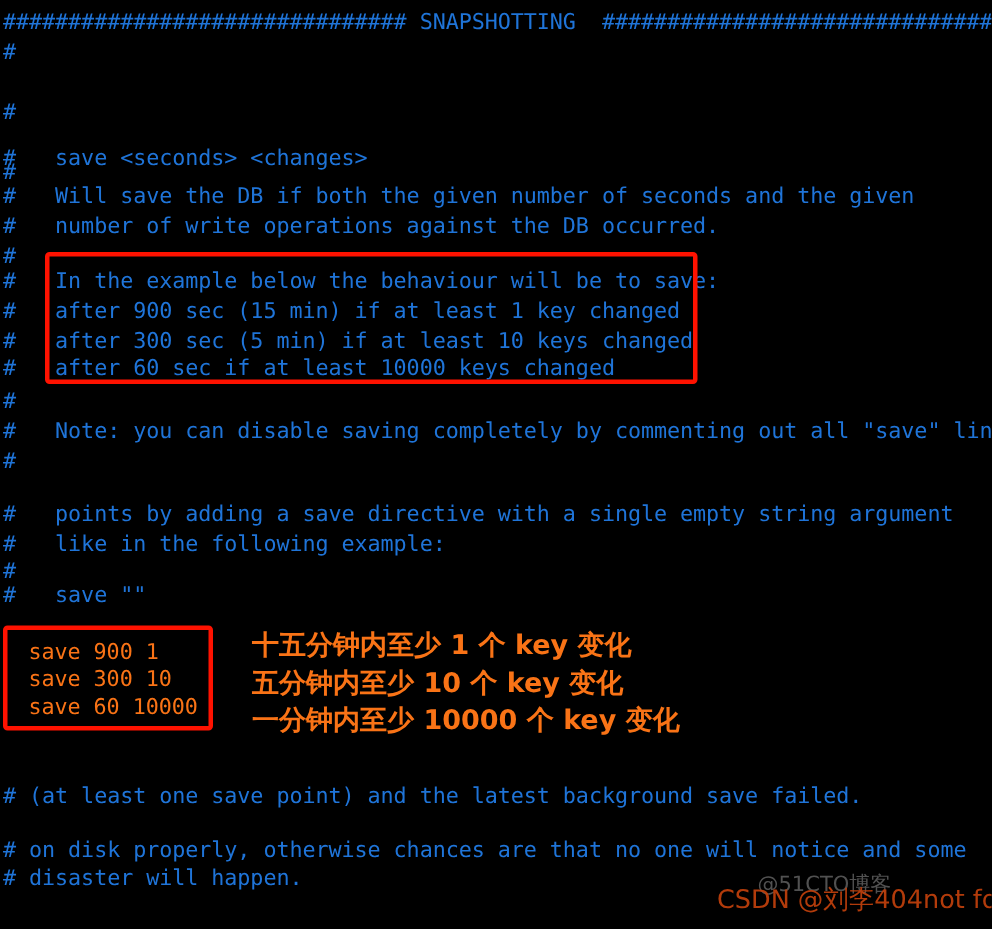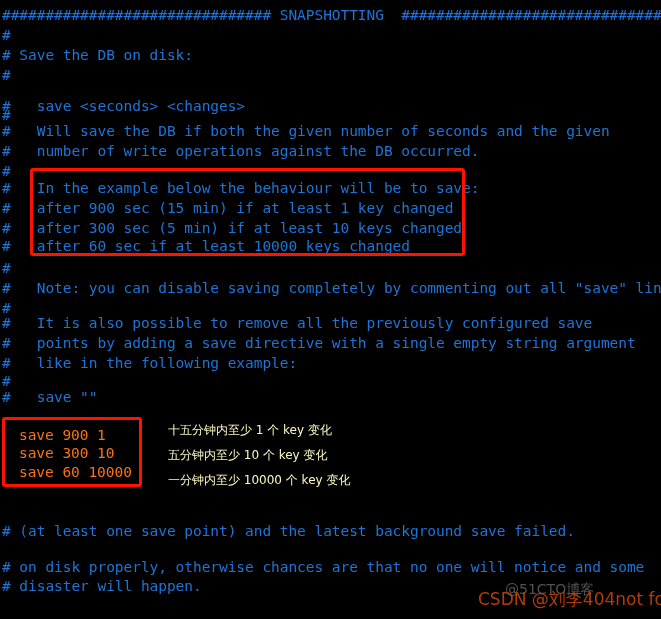--- a/index.html
+++ b/index.html
@@ -37,24 +37,24 @@
     position: absolute;
     border: 3px solid #ff1200;
     border-radius: 3px;
     box-sizing: border-box;
     pointer-events: none;
   }
   .cn-note {
     position: absolute;
     white-space: pre;
     font-family: "DejaVu Sans", "Liberation Sans", sans-serif;
-    font-size: 12px;
+    font-size: 18px;
     line-height: 19px;
-    color: #fef9c3;
-    font-weight: 400;
+    color: #f97316;
+    font-weight: 700;
   }
   .watermark {
     position: absolute;
     white-space: pre;
     font-family: "DejaVu Sans", "Liberation Sans", sans-serif;
     font-size: 17px;
     color: #c2410c;
     opacity: 0.92;
   }
   .watermark.faint {
@@ -63,35 +63,33 @@
     font-size: 14px;
   }
 </style>
 </head>
 <body>
 
 <div id="terminal">
 
   <div class="code-line" style="top:5px">############################### SNAPSHOTTING  ################################</div>
   <div class="code-line" style="top:25px">#</div>
-  <div class="code-line" style="top:45px"># Save the DB on disk:</div>
   <div class="code-line" style="top:65px">#</div>
   <div class="code-line" style="top:96px">#   save &lt;seconds&gt; &lt;changes&gt;</div>
   <div class="code-line" style="top:105px">#</div>
   <div class="code-line" style="top:121px">#   Will save the DB if both the given number of seconds and the given</div>
   <div class="code-line" style="top:141px">#   number of write operations against the DB occurred.</div>
   <div class="code-line" style="top:161px">#</div>
   <div class="code-line" style="top:178px">#   In the example below the behaviour will be to save:</div>
   <div class="code-line" style="top:198px">#   after 900 sec (15 min) if at least 1 key changed</div>
   <div class="code-line" style="top:218px">#   after 300 sec (5 min) if at least 10 keys changed</div>
   <div class="code-line" style="top:236px">#   after 60 sec if at least 10000 keys changed</div>
   <div class="code-line" style="top:258px">#</div>
   <div class="code-line" style="top:278px">#   Note: you can disable saving completely by commenting out all "save" lines.</div>
   <div class="code-line" style="top:298px">#</div>
-  <div class="code-line" style="top:313px">#   It is also possible to remove all the previously configured save</div>
   <div class="code-line" style="top:333px">#   points by adding a save directive with a single empty string argument</div>
   <div class="code-line" style="top:353px">#   like in the following example:</div>
   <div class="code-line" style="top:371px">#</div>
   <div class="code-line" style="top:387px">#   save ""</div>
 
   <div class="red-box" style="left:30px; top:168px; width:435px; height:88px;"></div>
 
   <div class="red-box" style="left:2px; top:417px; width:140px; height:70px;"></div>
 
   <div class="code-line white" style="left:8px; top:425px">save 900 1</div>

